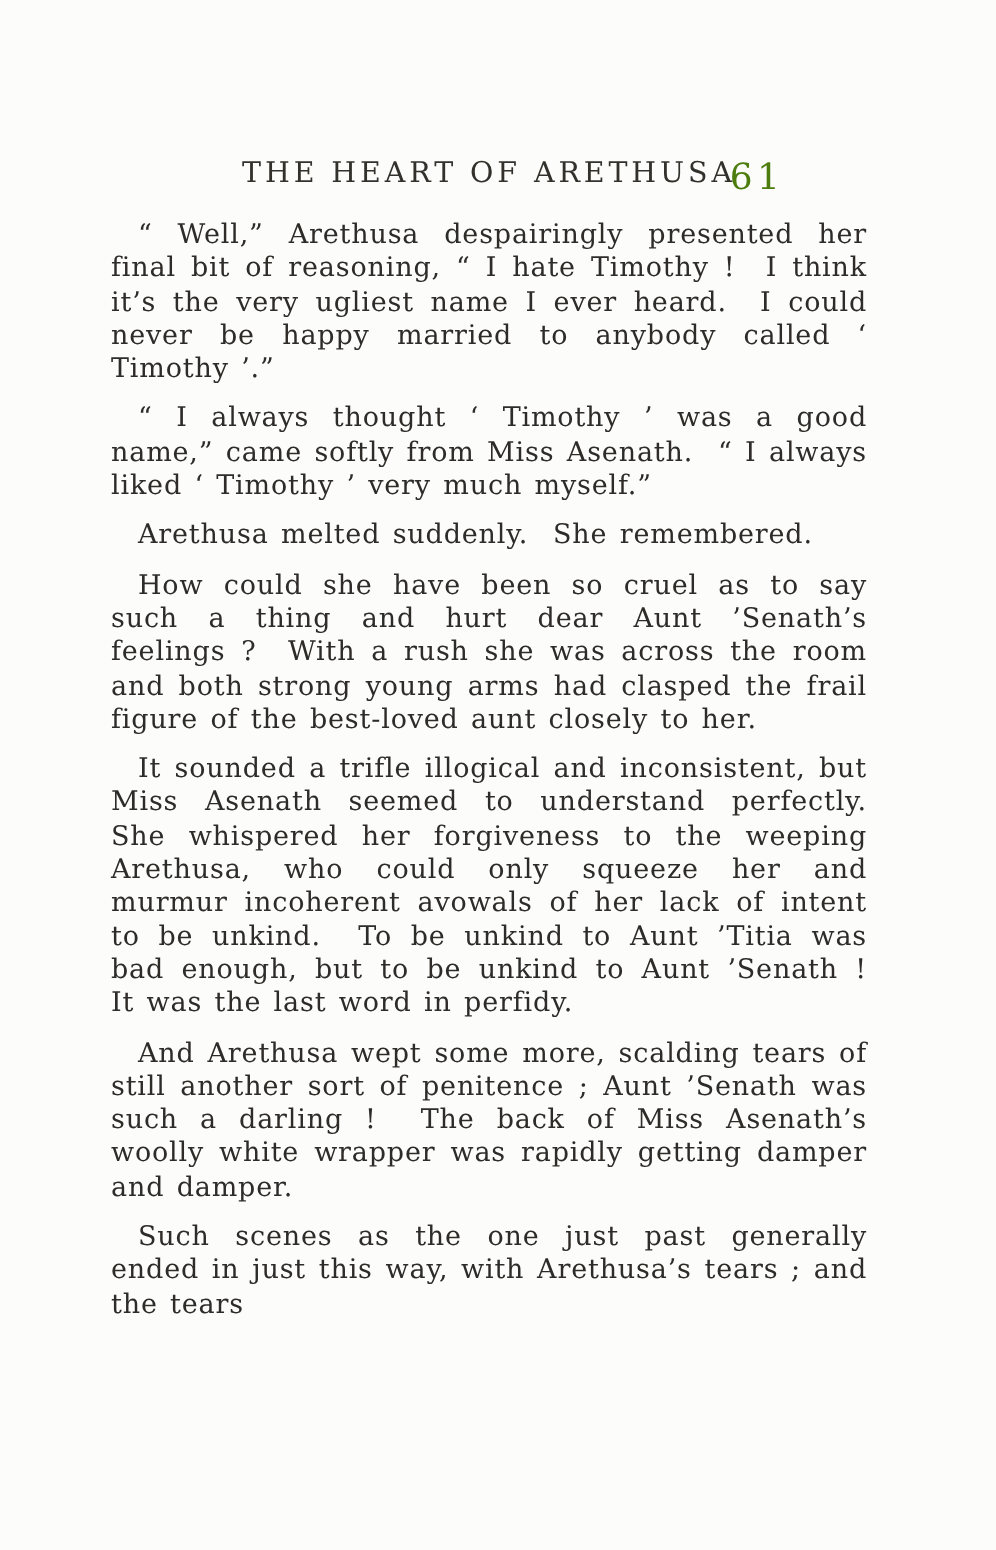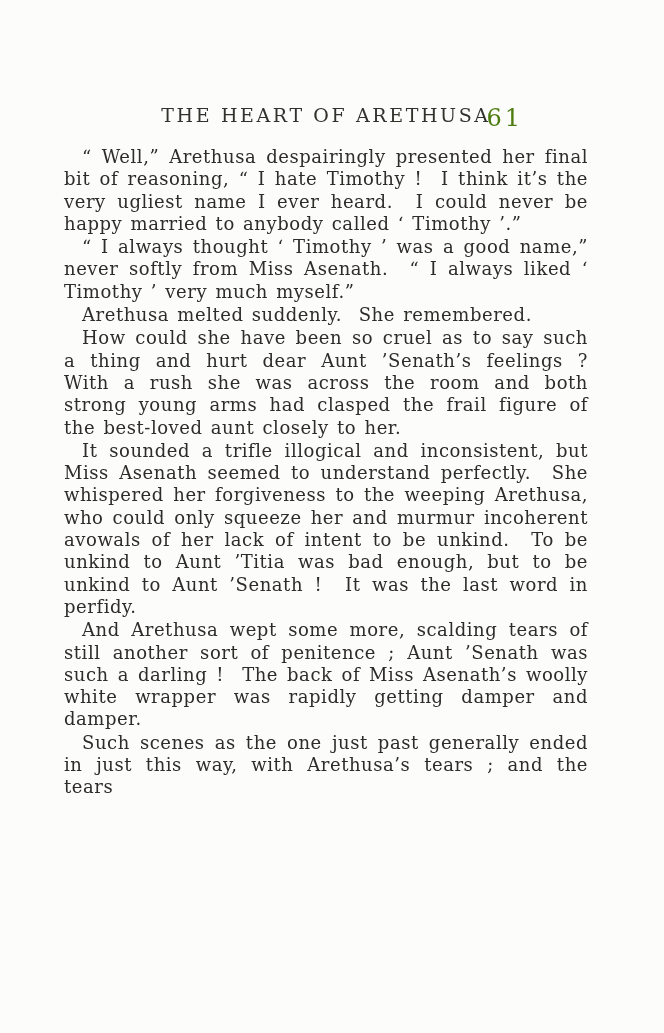--- a/index.html
+++ b/index.html
@@ -37,40 +37,40 @@
   }
   .page-number {
     position: absolute;
     right: 66px;
     top: 0;
     font-size: 24px;
     letter-spacing: 3px;
     color: #4d7c0f;
   }
   .page-body p {
-    margin: 1px;
+    margin: 11px;
     font-size: 18px;
     line-height: 22.3px;
     letter-spacing: 0.55px;
     word-spacing: 2px;
     text-align: justify;
     text-indent: 18px;
     white-space: pre-wrap;
   }
 </style>
 </head>
 <body>
 
 <div class="page">
   <div class="page-header">
     <div class="running-title">THE HEART OF ARETHUSA</div>
     <div class="page-number">61</div>
   </div>
   <div class="page-body">
       <p>“ Well,” Arethusa despairingly presented her final bit of reasoning, “ I hate Timothy !  I think it’s the very ugliest name I ever heard.  I could never be happy married to anybody called ‘ Timothy ’.”</p>
-      <p>“ I always thought ‘ Timothy ’ was a good name,” never softly from Miss Asenath.  “ I always liked ‘ Timothy ’ very much myself.”</p>
+      <p>“ I always thought ‘ Timothy ’ was a good name,” came softly from Miss Asenath.  “ I always liked ‘ Timothy ’ very much myself.”</p>
       <p>Arethusa melted suddenly.  She remembered.</p>
       <p>How could she have been so cruel as to say such a thing and hurt dear Aunt ’Senath’s feelings ?  With a rush she was across the room and both strong young arms had clasped the frail figure of the best-loved aunt closely to her.</p>
       <p>It sounded a trifle illogical and inconsistent, but Miss Asenath seemed to understand perfectly.  She whispered her forgiveness to the weeping Arethusa, who could only squeeze her and murmur incoherent avowals of her lack of intent to be unkind.  To be unkind to Aunt ’Titia was bad enough, but to be unkind to Aunt ’Senath !  It was the last word in perfidy.</p>
       <p>And Arethusa wept some more, scalding tears of still another sort of penitence ; Aunt ’Senath was such a darling !  The back of Miss Asenath’s woolly white wrapper was rapidly getting damper and damper.</p>
       <p>Such scenes as the one just past generally ended in just this way, with Arethusa’s tears ; and the tears</p>
     </div>
 </div>
 
 </body></html>

